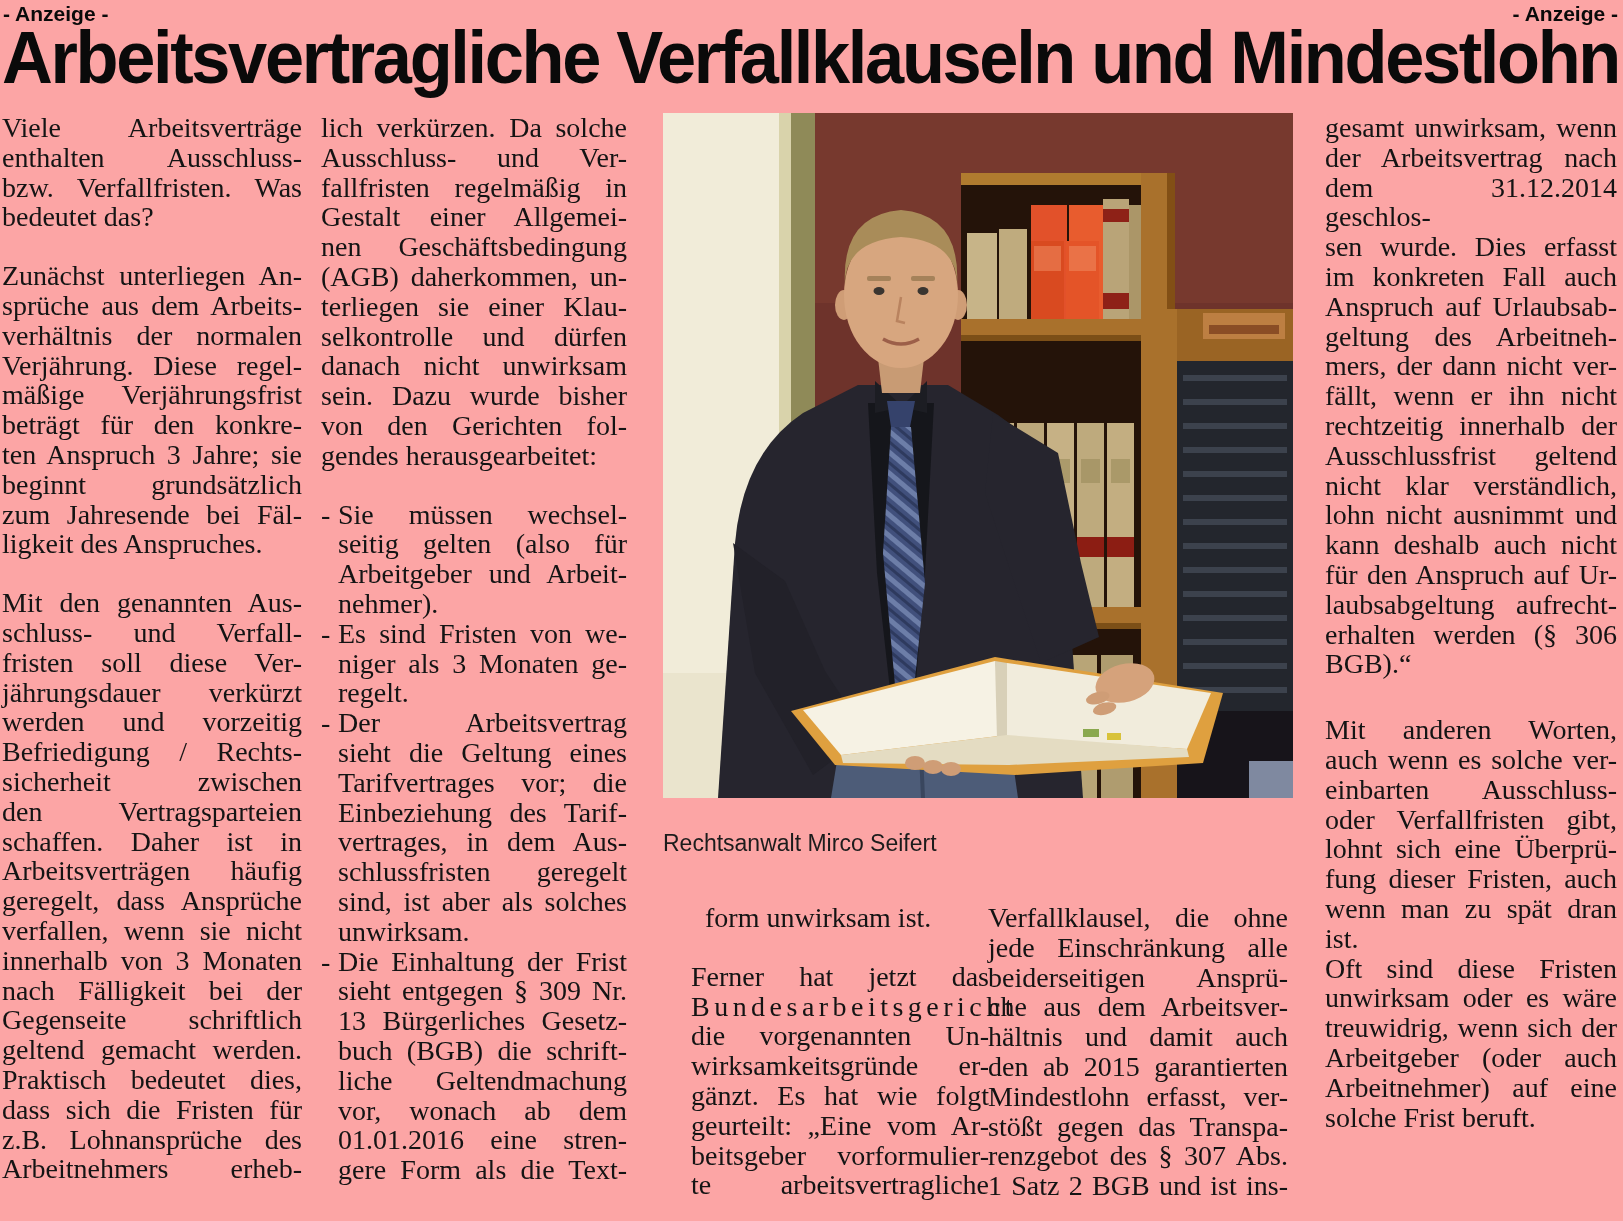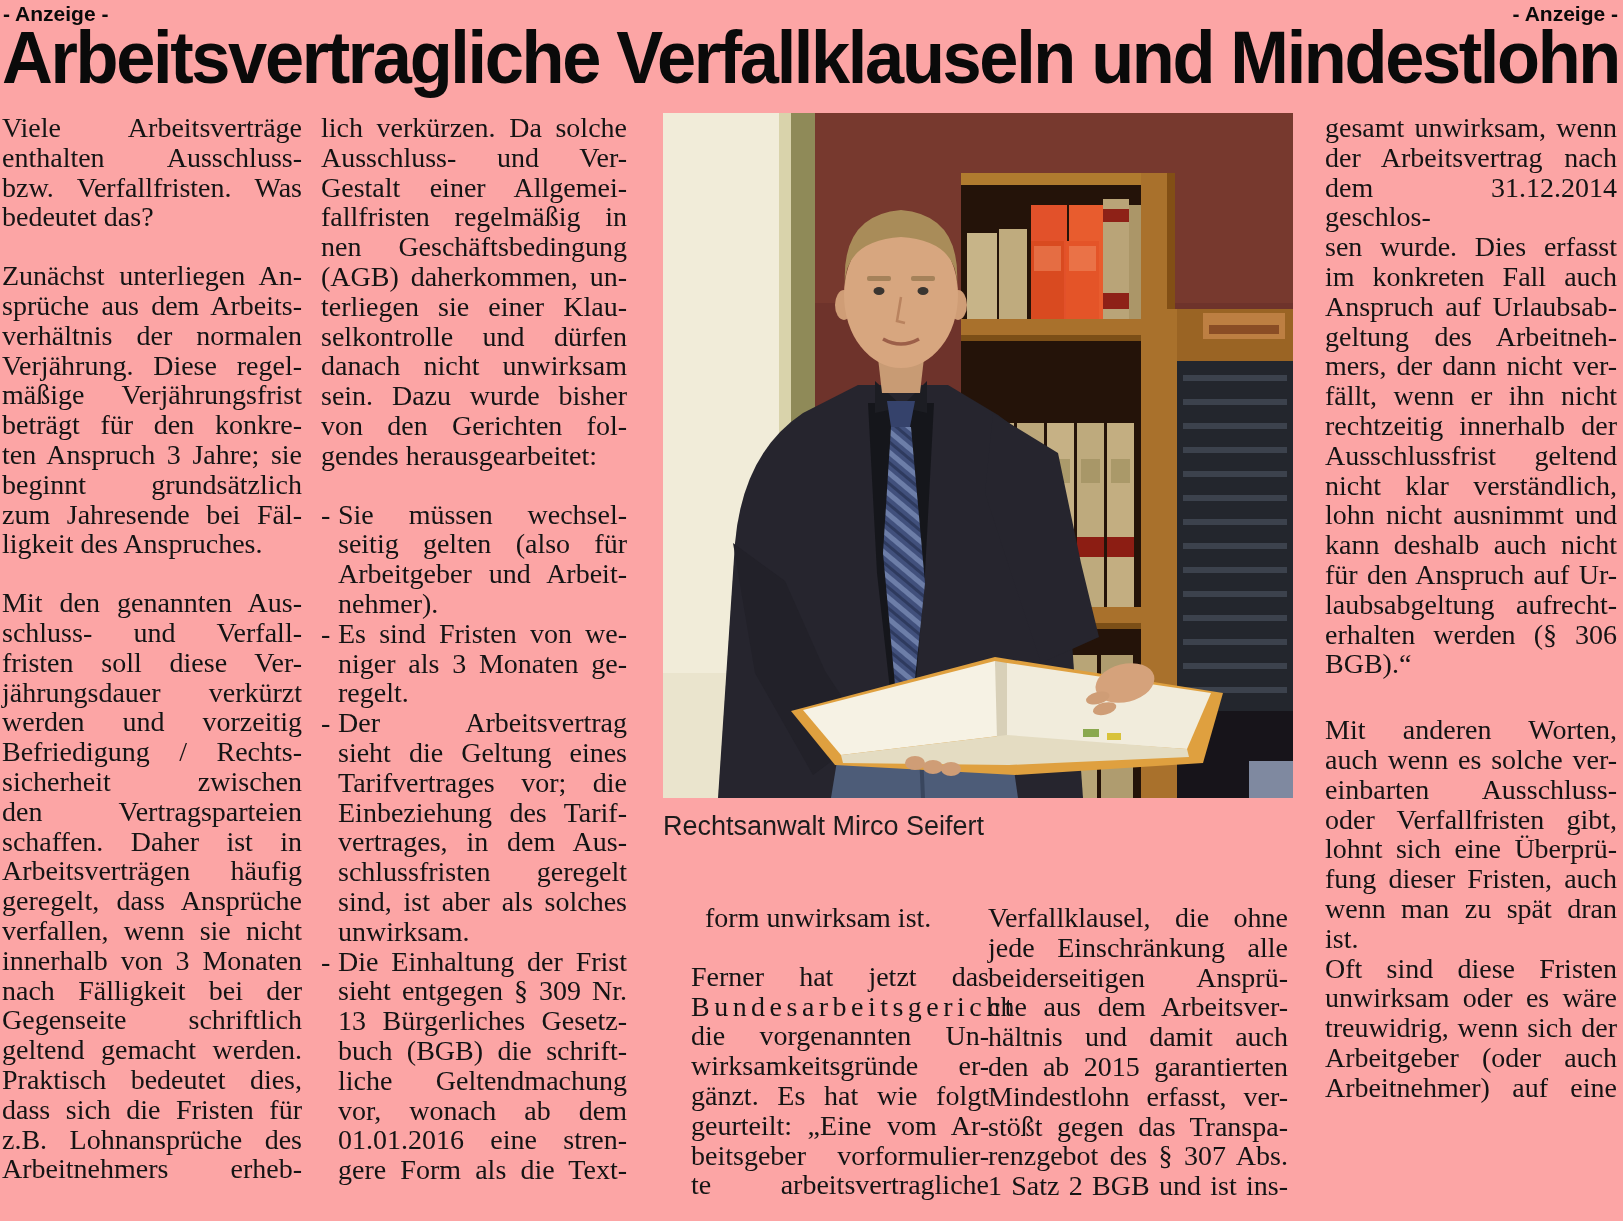--- a/index.html
+++ b/index.html
@@ -21,22 +21,22 @@
   #col5{left:1325px;width:292px;}
   .line{text-align:justify;text-align-last:justify;}
   .line.end{text-align-last:left;}
   .line.stretch{letter-spacing:0.16em;}
   .block.gap{margin-top:29px;}
   .block.gap2{margin-top:36px;}
   .block.li{position:relative;padding-left:17px;}
   .block.li .marker{position:absolute;left:0;top:0;}
   .block.indent{padding-left:14px;}
   #photo{position:absolute;left:663px;top:113px;width:630px;height:685px;overflow:hidden;}
-  #caption{position:absolute;left:663px;top:811px;font-family:"Liberation Sans","DejaVu Sans",sans-serif;
-           font-size:27px;color:#1c1c1c;}
+  #caption{position:absolute;left:663px;top:830px;font-family:"Liberation Sans","DejaVu Sans",sans-serif;
+           font-size:23px;color:#1c1c1c;}
 </style>
 </head>
 <body>
 
 <div id="page">
 
   <div id="ad-left" class="ad-label">- Anzeige -</div>
   <div id="ad-right" class="ad-label">- Anzeige -</div>
 
   <div id="headline">
@@ -82,22 +82,22 @@
         <div class="line">Praktisch bedeutet dies,</div>
         <div class="line">dass sich die Fristen für</div>
         <div class="line">z.B. Lohnansprüche des</div>
         <div class="line">Arbeitnehmers erheb-</div>
       </div>
     </div>
   <div id="col2" class="col">
       <div class="block">
         <div class="line">lich verkürzen. Da solche</div>
         <div class="line">Ausschluss- und Ver-</div>
+        <div class="line">fallfristen regelmäßig in</div>
         <div class="line">Gestalt einer Allgemei-</div>
-        <div class="line">fallfristen regelmäßig in</div>
         <div class="line">nen Geschäftsbedingung</div>
         <div class="line">(AGB) daherkommen, un-</div>
         <div class="line">terliegen sie einer Klau-</div>
         <div class="line">selkontrolle und dürfen</div>
         <div class="line">danach nicht unwirksam</div>
         <div class="line">sein. Dazu wurde bisher</div>
         <div class="line">von den Gerichten fol-</div>
         <div class="line end">gendes herausgearbeitet:</div>
       </div>
       <div class="block li gap">
@@ -355,16 +355,17 @@
         <div class="line">fung dieser Fristen, auch</div>
         <div class="line">wenn man zu spät dran</div>
         <div class="line end">ist.</div>
       </div>
       <div class="block">
         <div class="line">Oft sind diese Fristen</div>
         <div class="line">unwirksam oder es wäre</div>
         <div class="line">treuwidrig, wenn sich der</div>
         <div class="line">Arbeitgeber (oder auch</div>
         <div class="line">Arbeitnehmer) auf eine</div>
+        <div class="line end">solche Frist beruft.</div>
       </div>
     </div>
 
 </div>
 
 </body></html>

